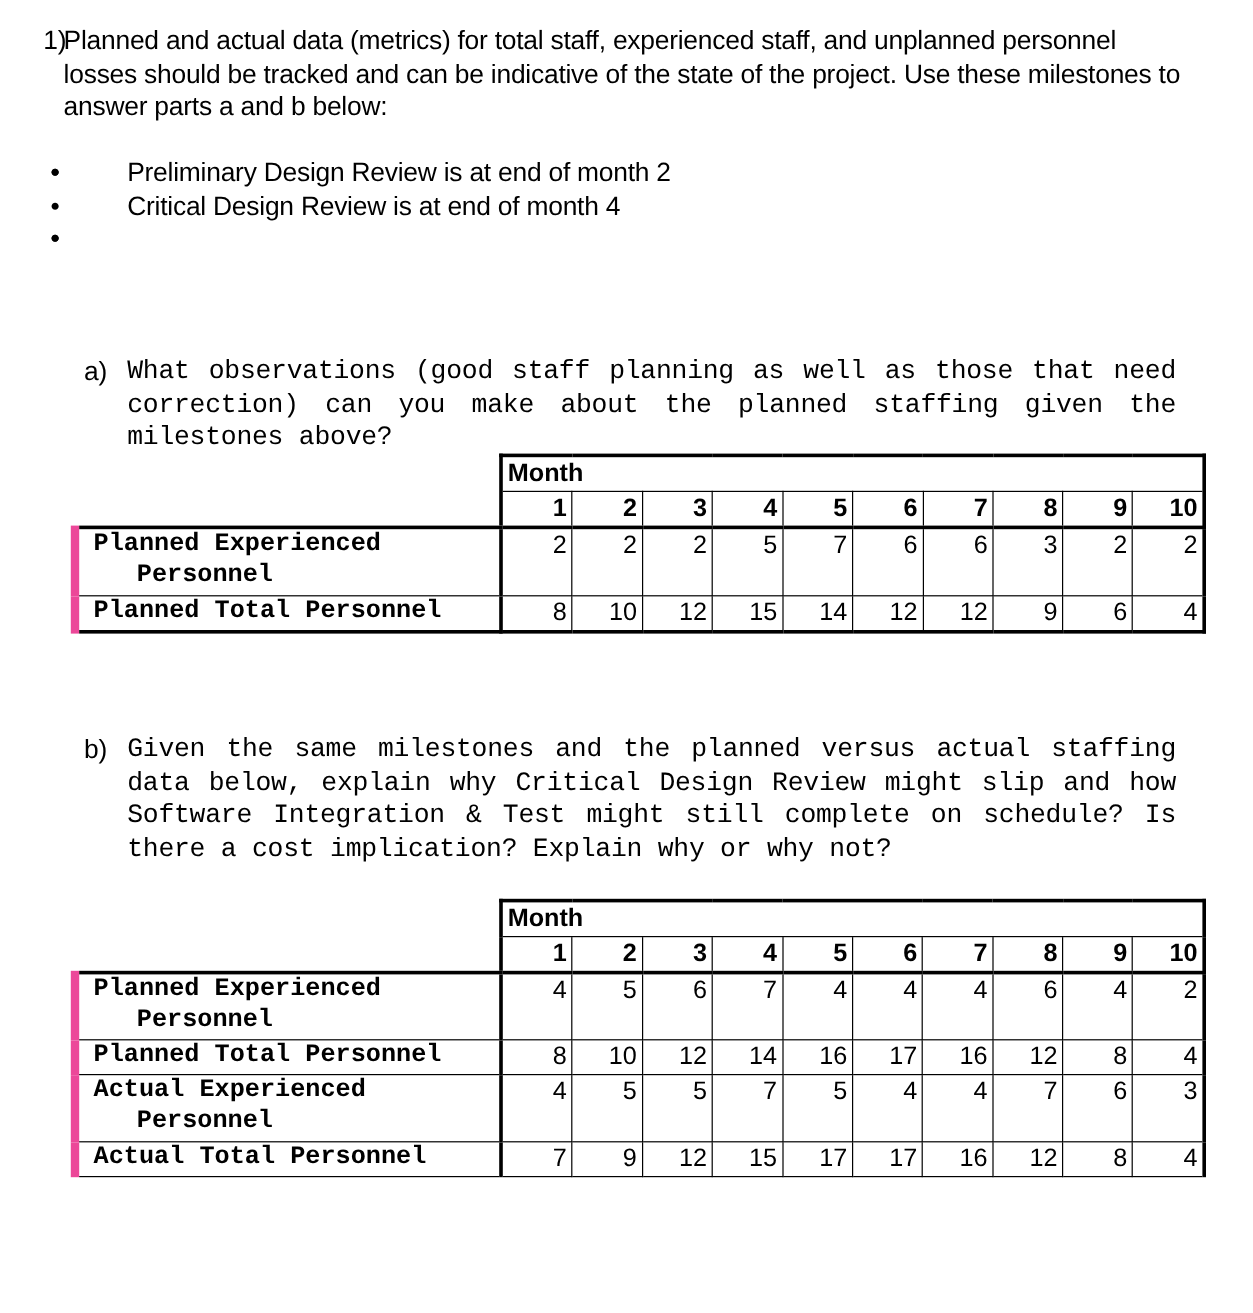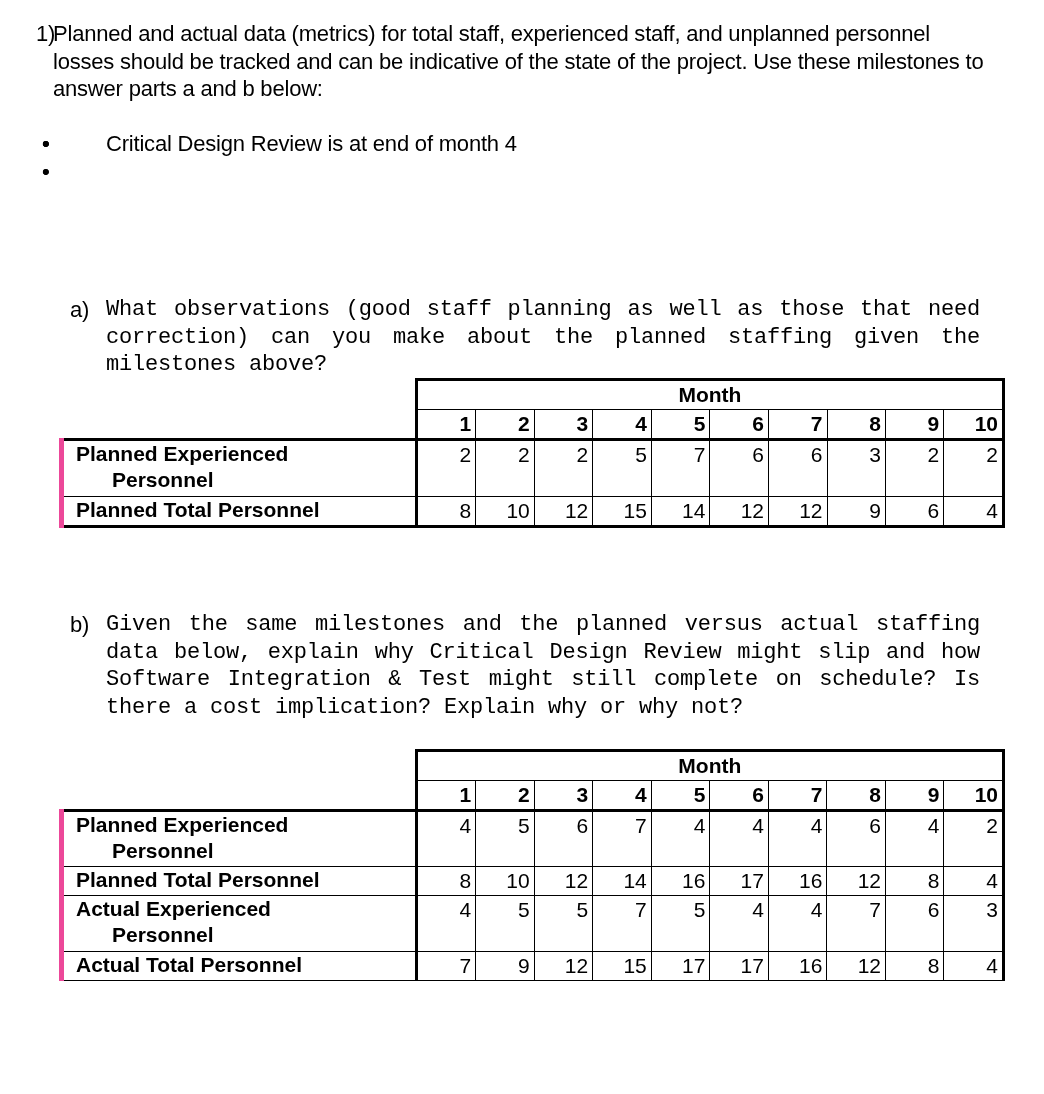--- a/index.html
+++ b/index.html
@@ -17,39 +17,39 @@
   .qa { left: 70px; top: 296px; width: 910px; }
   .qb { left: 70px; top: 611px; width: 910px; }
   .qa .lab, .qb .lab { position: absolute; left: 0; top: 0; }
   .qa .body, .qb .body { margin-left: 36px; text-align: justify; font-family: Liberation Mono, monospace; }
 
   table.grid { position: absolute; border-collapse: collapse; font-family: "Liberation Sans", sans-serif; }
   table.grid td { padding: 0 4px; font-size: 21px; vertical-align: top; }
   .lbl { font-weight: bold; font-size: 21px; line-height: 26px; padding-left: 12px !important; width: 338px; }
   .lbl .l2 { display: block; padding-left: 36px; }
   .mcell { width: 50px; text-align: right; line-height: 28px; border-left: 1px solid #000; border-right: 1px solid #000; }
-  .mhead { text-align: center; font-weight: bold; line-height: 28px; border: 3px solid #000; border-bottom: 1px solid #000; }
+  .mhead { font-weight: bold; line-height: 28px; border: 3px solid #000; border-bottom: 1px solid #000; }
   .mnum { font-weight: bold; text-align: right; border-bottom: 3px solid #000; }
   .noline { border: none !important; }
   .rowsep td { border-bottom: 1px solid #000; }
-  .lblcell { border-left: 5px solid #ec4899; border-right: 3px solid #000; }
+  .lblcell { border-left: 7px solid #ec4899; border-right: 3px solid #000; font-family: Liberation Mono, monospace; }
   .lastrow td { border-bottom: 3px solid #000; }
   .rightedge { border-right: 3px solid #000 !important; }
 </style>
 </head>
 <body>
 
 <div class="txt q1">
   <span class="num">1)</span>
   <div class="body">Planned and actual data (metrics) for total staff, experienced staff, and unplanned personnel losses should be tracked and can be indicative of the state of the project. Use these milestones to answer parts a and b below:</div>
 </div>
 
 <ul class="bullets">
   <li><span class="dot">•</span></li>
-  <li><span class="dot">•</span></li>
+  <li><span class="dot">•</span><span>Preliminary Design Review is at end of month 2</span></li>
   <li><span class="dot">•</span><span>Critical Design Review is at end of month 4</span></li>
   <li><span class="dot">•</span></li>
   <li><span class="dot">•</span></li>
 </ul>
 
 <div class="txt qa">
   <span class="lab">a)</span>
   <div class="body">What observations (good staff planning as well as those that need correction) can you make about the planned staffing given the milestones above?</div>
 </div>
 

